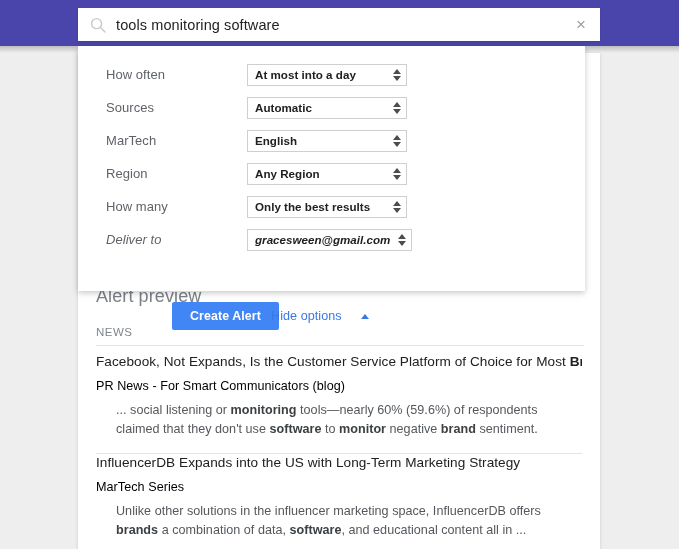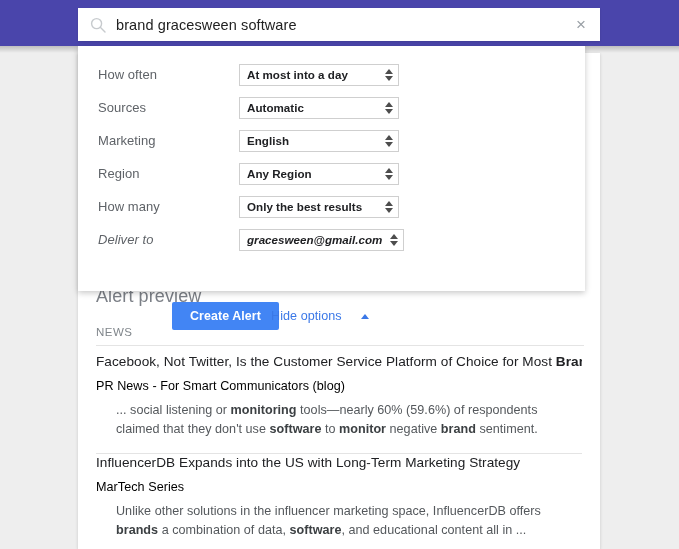--- a/index.html
+++ b/index.html
@@ -94,21 +94,21 @@
   }
 
   
   .options-card {
     position: absolute; left: 78px; top: 46px; width: 507px; height: 245px;
     background: #ffffff;
     box-shadow: 0 2px 6px rgba(0,0,0,0.22);
   }
 
   .form-row {
-    position: absolute; left: 4px; width: 507px; height: 33px;
+    position: absolute; left: 12px; width: 507px; height: 33px;
     display: flex; align-items: center;
   }
   .form-label {
     position: absolute; left: 16px;
     font-size: 13px; color: #5f6368; letter-spacing: 0.05px;
   }
   .form-select {
     position: absolute; left: 157px;
     height: 22px; width: 160px;
     border: 1px solid #cfcfcf; background: #fff;
@@ -165,31 +165,31 @@
   <div class="header-band"></div>
   <div class="header-shadow"></div>
 
   <div class="search-box">
     <span class="search-icon">
       <svg width="16" height="16" viewBox="0 0 16 16">
         <circle cx="6.6" cy="6.6" r="5" fill="none" stroke="#9aa0a6" stroke-width="1.4"></circle>
         <line x1="10.3" y1="10.3" x2="15" y2="15" stroke="#9aa0a6" stroke-width="1.4" stroke-linecap="round"></line>
       </svg>
     </span>
-    <span class="search-value">brand gracesween software</span>
+    <span class="search-value">tools monitoring software</span>
     <span class="clear-icon">×</span>
   </div>
 
   <div class="results-card">
     <div class="alert-preview-title">Alert preview</div>
     <div class="news-label">NEWS</div>
     <div class="news-rule"></div>
     <div class="result-list">
         <div class="result-item">
-          <div class="result-title"><span>Facebook, Not Twitter, Is the Customer Service Platform of Choice for Most </span><b>Brands</b></div>
+          <div class="result-title"><span>Facebook, Not Expands, Is the Customer Service Platform of Choice for Most </span><b>Brands</b></div>
           <div class="result-source">PR News - For Smart Communicators (blog)</div>
           <div class="result-snippet"><span>... social listening or </span><b>monitoring</b><span> tools—nearly 60% (59.6%) of respondents claimed that they don't use </span><b>software</b><span> to </span><b>monitor</b><span> negative </span><b>brand</b><span> sentiment.</span></div>
         </div>
         <div class="result-divider"></div>
         <div class="result-item">
           <div class="result-title"><span>InfluencerDB Expands into the US with Long-Term Marketing Strategy</span></div>
           <div class="result-source">MarTech Series</div>
           <div class="result-snippet"><span>Unlike other solutions in the influencer marketing space, InfluencerDB offers </span><b>brands</b><span> a combination of data, </span><b>software</b><span>, and educational content all in ...</span></div>
         </div>
       </div>
@@ -211,21 +211,21 @@
           <div class="form-label">Sources</div>
           <div class="form-select">
             <span class="sel-value">Automatic</span>
             <span class="stepper">
               <span class="up"></span>
               <span class="down"></span>
             </span>
           </div>
         </div>
         <div class="form-row" style="top: 78px;">
-          <div class="form-label">Marketing</div>
+          <div class="form-label">MarTech</div>
           <div class="form-select">
             <span class="sel-value">English</span>
             <span class="stepper">
               <span class="up"></span>
               <span class="down"></span>
             </span>
           </div>
         </div>
         <div class="form-row" style="top: 111px;">
           <div class="form-label">Region</div>

